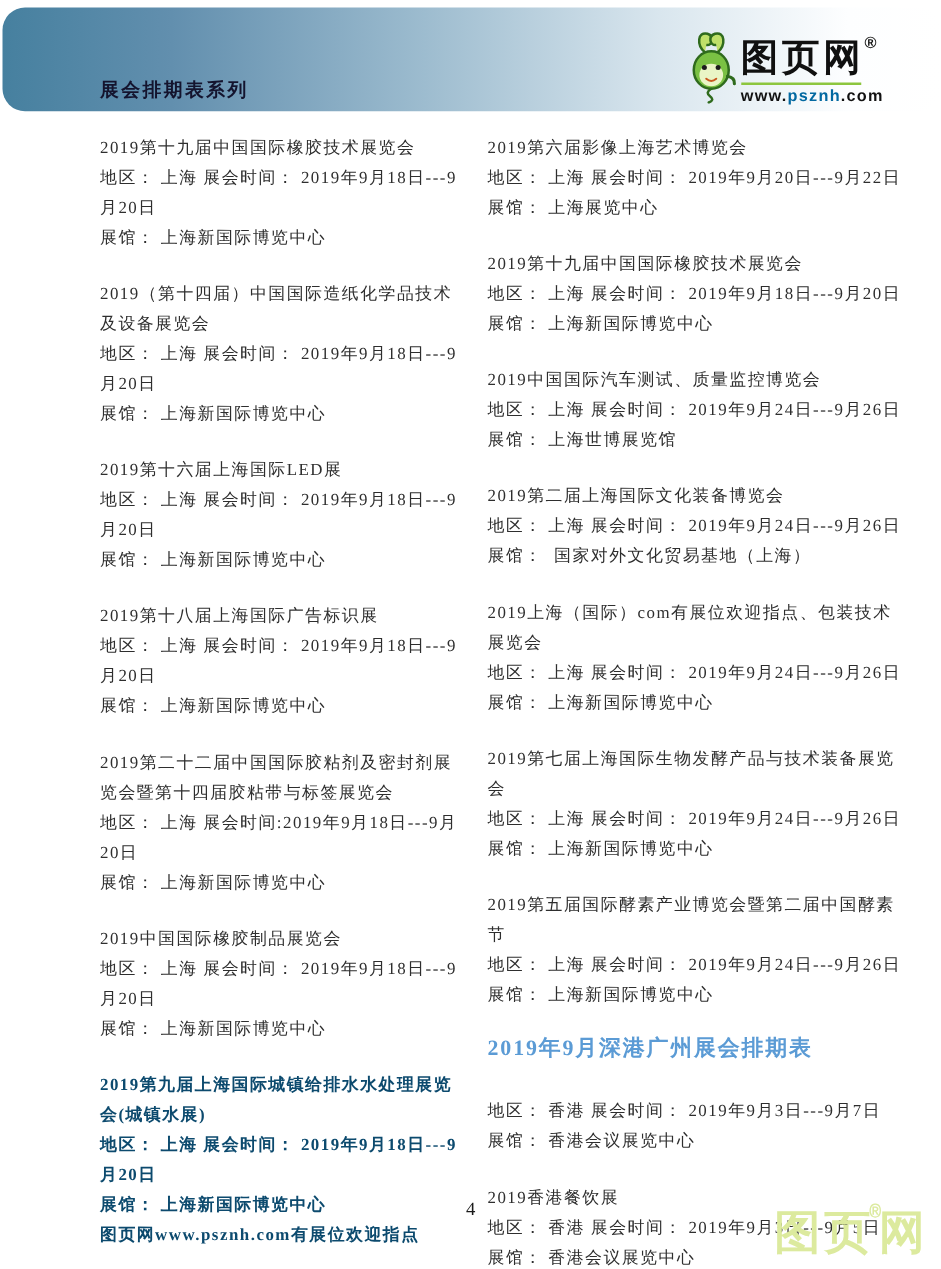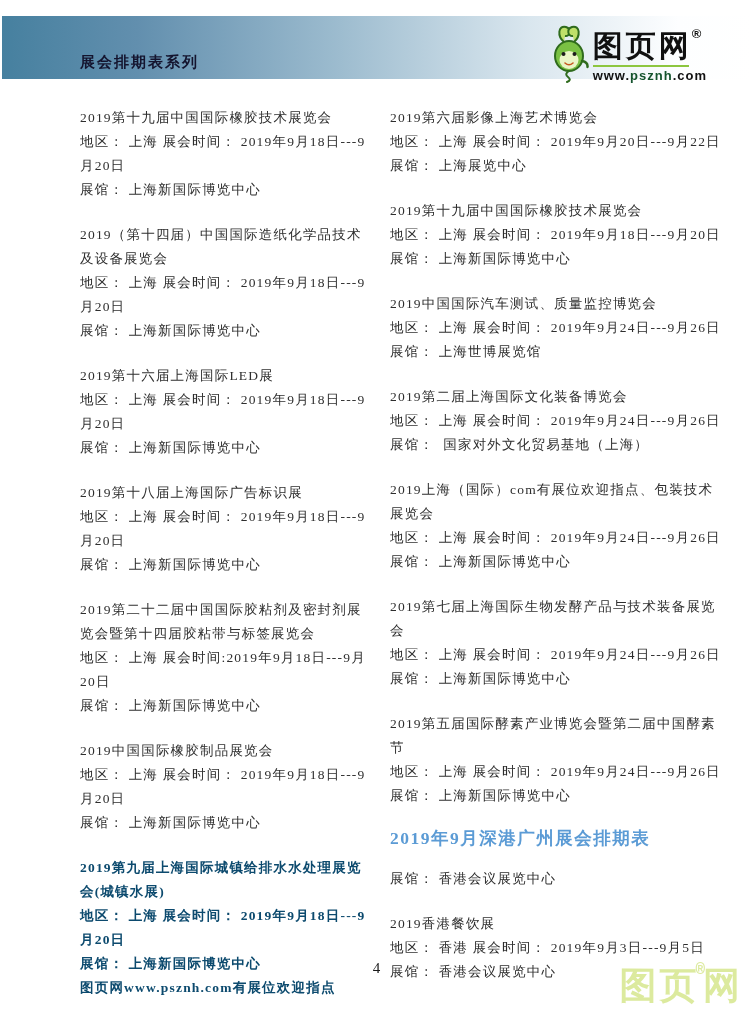--- a/index.html
+++ b/index.html
@@ -1,44 +1,44 @@
 <!DOCTYPE html>
 <html><head>
 <meta charset="utf-8">
 <style>
   html,body{margin:0;padding:0;}
   body{width:753px;height:1015px;position:relative;background:#ffffff;overflow:hidden;
        font-family:"Liberation Serif","DejaVu Serif",serif;color:#2e2e2e;}
   
-  .banner{position:absolute;top:16px;left:2px;right:0;height:63px;
-    background:linear-gradient(to right,#46809f 0%,#628fae 18%,#9dbccf 45%,#d9e6ee 70%,#fdfeff 90%,#ffffff 100%);}
+  .banner{position:absolute;top:6px;left:2px;right:0;height:83px;
+    background:linear-gradient(to right,#46809f 0%,#628fae 18%,#9dbccf 45%,#d9e6ee 70%,#fdfeff 90%,#ffffff 100%);border-radius:18px;}
   .series-title{position:absolute;left:78px;bottom:7px;
     font-family:"Liberation Sans","DejaVu Sans",sans-serif;font-weight:bold;
     font-size:15px;letter-spacing:2px;color:#14142e;}
   
   .logo{position:absolute;top:17px;right:46px;display:flex;align-items:flex-start;}
   .logo-mascot{margin-right:4px;margin-top:4px;}
   .logo-text{display:flex;flex-direction:column;}
   .logo-name-row{font-family:"Liberation Sans","DejaVu Sans",sans-serif;font-weight:bold;
     font-size:30px;line-height:34px;letter-spacing:3px;color:#101010;white-space:nowrap;}
   .logo-reg{font-size:13px;vertical-align:18px;letter-spacing:0;}
   .logo-underline{height:2px;width:96px;background:#8dc63f;margin:2px 0 1px 0;}
   .logo-url{font-family:"Liberation Sans","DejaVu Sans",sans-serif;font-weight:bold;
     font-size:13px;letter-spacing:1px;color:#111;}
-  .logo-url .mid{color:#14532d;}
+  .logo-url .mid{color:#0369a1;}
   
   .columns{position:absolute;top:106px;left:80px;right:0;display:flex;}
   .col{display:block;}
   .col-left{width:296px;margin-right:14px;}
   .col-right{width:332px;}
   .entry{margin-bottom:21px;}
   .entry-title,.entry-line{font-size:13.5px;line-height:24px;letter-spacing:1.2px;}
   .entry-line{white-space:pre-wrap;}
   .entry.highlight .entry-title,.entry.highlight .entry-line{color:#0c4a6e;font-weight:bold;}
-  .section-heading{margin:-4px 0 16px 0;font-size:17.5px;line-height:26px;font-weight:bold;
+  .section-heading{margin:-4px 0 26px 0;font-size:17.5px;line-height:26px;font-weight:bold;
     letter-spacing:1.5px;color:#5b9bd5;}
   
   .page-number{position:absolute;left:0;right:0;bottom:38px;text-align:center;
     font-size:15px;color:#1a1a1a;}
   .watermark{position:absolute;right:10px;bottom:4px;
     font-family:Liberation Mono, monospace;font-weight:bold;
     font-size:37px;letter-spacing:3px;color:#dcea9e;white-space:nowrap;}
   .watermark .wm-reg{font-size:16px;vertical-align:24px;letter-spacing:0;margin:0 -2px 0 -4px;}
 </style>
 </head>
@@ -139,20 +139,21 @@
         <div class="entry-line">地区： 上海 展会时间： 2019年9月24日---9月26日</div>
         <div class="entry-line">展馆： 上海新国际博览中心</div>
       </div>
       <div class="entry">
         <div class="entry-title">2019第五届国际酵素产业博览会暨第二届中国酵素节</div>
         <div class="entry-line">地区： 上海 展会时间： 2019年9月24日---9月26日</div>
         <div class="entry-line">展馆： 上海新国际博览中心</div>
       </div>
       <div class="section-heading">2019年9月深港广州展会排期表</div>
       <div class="entry">
+        <div class="entry-line">地区： 香港 展会时间： 2019年9月3日---9月7日</div>
         <div class="entry-line">展馆： 香港会议展览中心</div>
       </div>
       <div class="entry">
         <div class="entry-title">2019香港餐饮展</div>
         <div class="entry-line">地区： 香港 展会时间： 2019年9月3日---9月5日</div>
         <div class="entry-line">展馆： 香港会议展览中心</div>
       </div>
     </div>
 </div>
 

